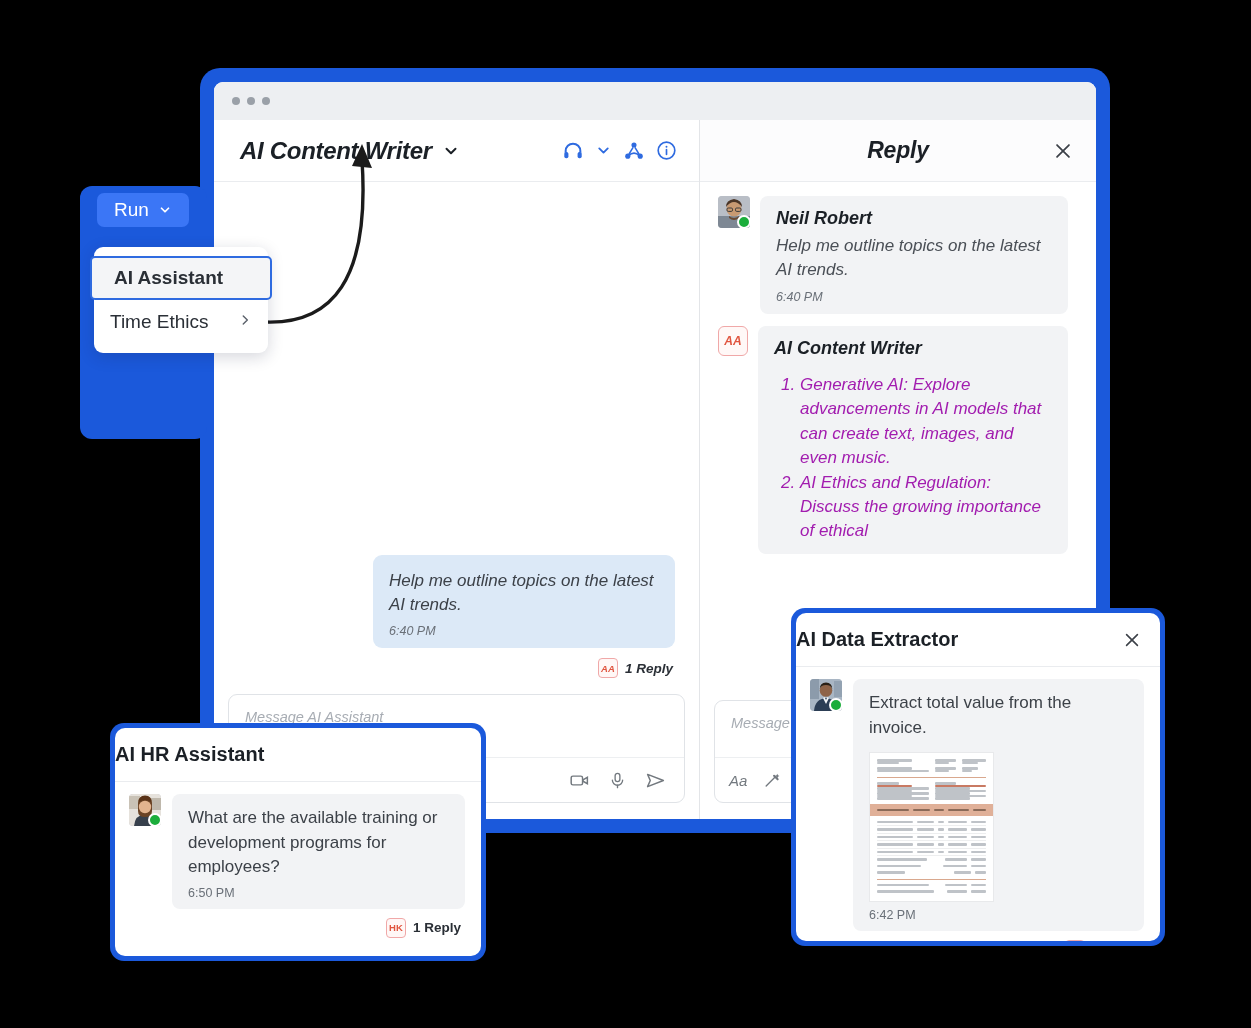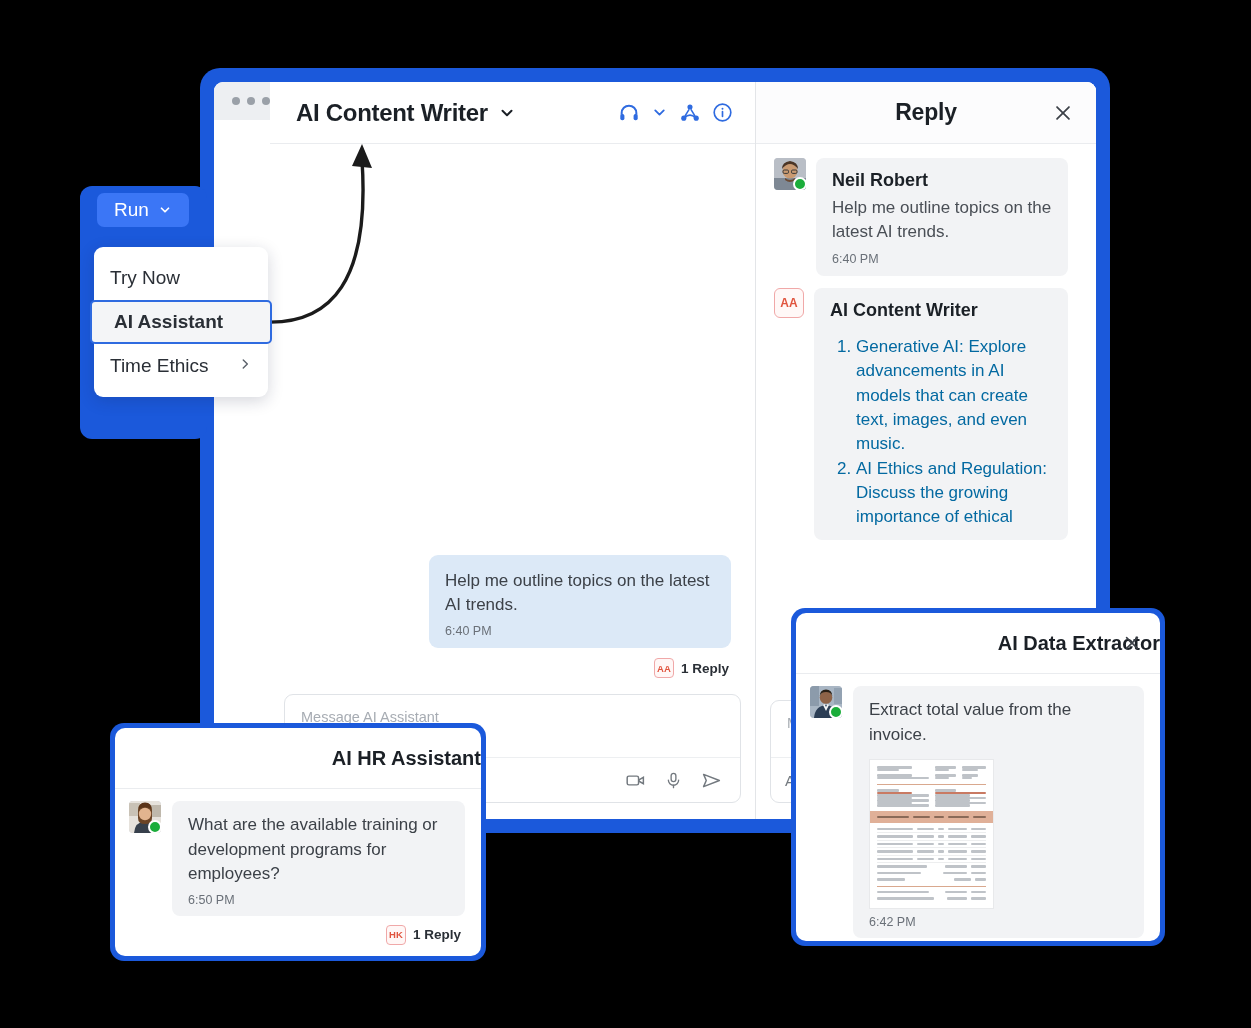--- a/index.html
+++ b/index.html
@@ -29,21 +29,22 @@
     padding: 14px;
   }
   .main-window-inner {
     width: 100%;
     height: 100%;
     background: #ffffff;
     border-radius: 9px;
     overflow: hidden;
     position: relative;
     display: flex;
-    flex-direction: row;
+    flex-direction: column;
+    font-style: italic;
   }
 
   
   .titlebar {
     height: 38px;
     background: #EDEFF2;
     flex: 0 0 38px;
     display: flex;
     align-items: center;
     padding-left: 18px;
@@ -254,21 +255,21 @@
   }
   .thread-text {
     font-size: 17px;
     color: #4A4F56;
     line-height: 1.42;
   }
   .thread-list {
     margin: 14px 0 0 0;
     padding-left: 26px;
     font-size: 17px;
-    color: #0369a1;
+    color: #a21caf;
     line-height: 1.42;
   }
   .thread-list li { margin-bottom: 1px; }
   .thread-time {
     font-size: 12.5px;
     color: #6A7078;
     margin-top: 8px;
   }
   .av-initials-lg {
     width: 30px; height: 30px;
@@ -381,24 +382,24 @@
   }
   .hr-card-inner {
     background: #fff;
     border-radius: 10px;
     width: 100%;
     height: 100%;
     box-sizing: border-box;
     overflow: hidden;
   }
   .card-header {
-    height: 61px;
-    display: flex;
-    align-items: center;
-    justify-content: flex-end;
+    height: 54px;
+    display: flex;
+    align-items: center;
+    justify-content: flex-start;
     position: relative;
     border-bottom: 1px solid #EAECEF;
     box-sizing: border-box;
   }
   .card-title {
     font-size: 20px;
     font-weight: bold;
     color: #1B2026;
   }
   .card-close {
@@ -669,23 +670,20 @@
 <button class="run-button">
   <span>Run</span>
   <span style="display:inline-flex;">
     <svg width="14" height="14" viewBox="0 0 24 24" fill="none" stroke="currentColor" stroke-width="3" stroke-linecap="round" stroke-linejoin="round">
       <polyline points="6 9 12 15 18 9"></polyline>
     </svg>
   </span>
 </button>
 
 <div class="run-menu">
-  <div class="run-item">
-    <span>Try Now</span>
-  </div>
   <div class="run-item active">
     <span>AI Assistant</span>
   </div>
   <div class="run-item">
     <span>Time Ethics</span>
     <span class="sub-chev">
       <svg width="14" height="14" viewBox="0 0 24 24" fill="none" stroke="currentColor" stroke-width="2.4" stroke-linecap="round" stroke-linejoin="round">
         <polyline points="9 5 16 12 9 19"></polyline>
       </svg>
     </span>

